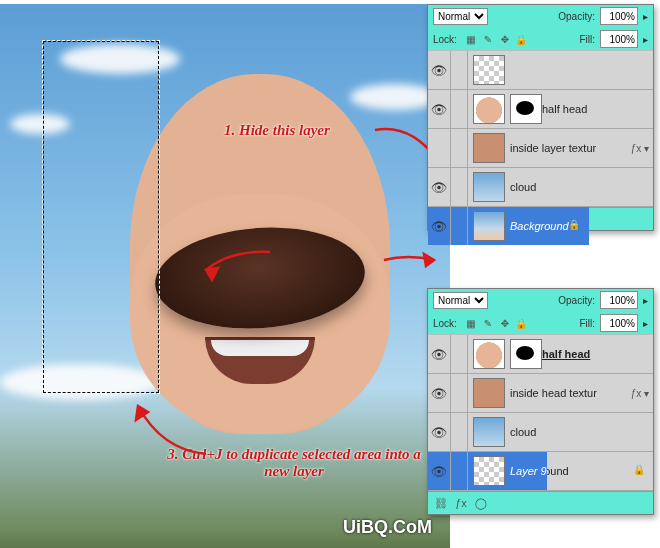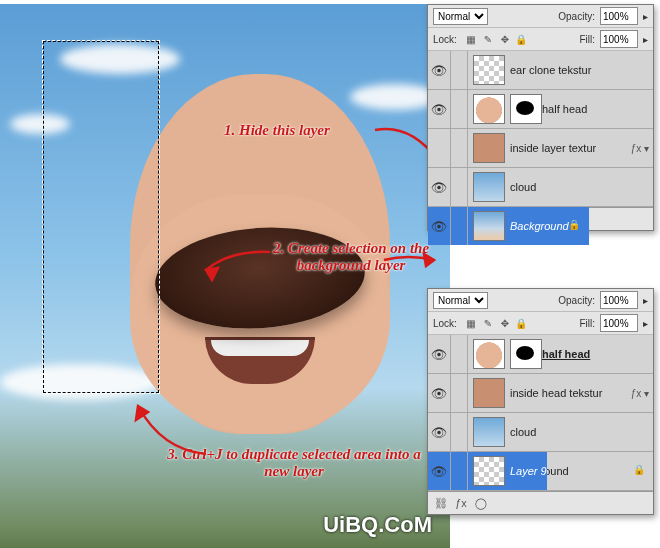--- a/index.html
+++ b/index.html
@@ -8,26 +8,26 @@
   .head{position:absolute;left:130px;top:70px;width:260px;height:360px;background:#e3b193;border-radius:48% 48% 42% 42%}
   .face{position:absolute;left:0;right:0;top:120px;bottom:0;background:#e6b597;border-radius:45% 45% 48% 48%}
   .mouth{position:absolute;left:50%;bottom:50px;width:110px;height:44px;margin-left:-55px;background:#7a3d30;border-radius:0 0 55px 55px;border-top:3px solid #633026}
   .teeth{position:absolute;top:0;left:6px;right:6px;height:16px;background:#eee;border-radius:0 0 30px 30px}
   .nose{position:absolute;left:50%;bottom:108px;width:34px;height:50px;margin-left:-17px;background:#d89e7e;border-radius:20px 20px 50% 50%}
   .brow{position:absolute;left:155px;top:224px;width:210px;height:100px;background:radial-gradient(ellipse at 50% 40%,#5a3325,#2d160e 80%);border-radius:50%;transform:rotate(-4deg);box-shadow:0 8px 14px rgba(0,0,0,.35)}
   .sel{position:absolute;border:1px dashed #000;outline:1px dashed #fff}
   .ann{position:absolute;color:#c91818;font-family:"Comic Sans MS",cursive;font-style:italic;font-weight:bold;font-size:15px;text-shadow:0 0 2px #fff,0 0 3px #fff;line-height:1.1}
   .arrow{position:absolute;stroke:#d81a1a;fill:none;stroke-width:2.5}
   .arrowhead{fill:#d81a1a}
-  .wm{position:absolute;right:18px;bottom:14px;color:#fff;font-weight:bold;font-size:22px;text-shadow:0 0 3px #000}
-
-  .panel{position:absolute;width:225px;background:#e5e5e5;border:1px solid #7a7a7a;box-shadow:2px 3px 6px rgba(0,0,0,.35)}
+  .wm{position:absolute;right:18px;bottom:14px;color:#fff;font-weight:bold;font-size:18px;text-shadow:0 0 3px #000}
+
+  .panel{position:absolute;width:225px;background:#5eead4;border:1px solid #7a7a7a;box-shadow:2px 3px 6px rgba(0,0,0,.35)}
   .prow{display:flex;align-items:center;gap:5px;height:22px;padding:0 5px;border-bottom:1px solid #bdbdbd;font-size:10px;color:#333}
   select{height:17px;font-size:10px;border:1px solid #888;background:#fff}
-  input[type=text]{width:32px;height:14px;font-size:10px;text-align:left;border:1px solid #888}
+  input[type=text]{width:32px;height:14px;font-size:10px;text-align:right;border:1px solid #888}
   .lockicons{display:flex;gap:3px;margin-left:2px}
   .lockicons span{width:14px;height:14px;display:inline-flex;align-items:center;justify-content:center;font-size:10px;color:#555}
   .layers{background:#d4d4d4}
   .layer{display:flex;align-items:center;height:38px;border-bottom:1px solid #a8a8a8;font-size:11px;color:#222}
   .layer.sel{background:#3d7edb;color:#fff;border:none;outline:none}
   .eye{width:22px;height:38px;display:flex;align-items:center;justify-content:center;border-right:1px solid #a8a8a8;font-size:13px;color:#333}
   .link{width:16px;height:38px;border-right:1px solid #a8a8a8}
   .thumb{width:30px;height:28px;border:1px solid #777;margin:0 5px;background:#fff}
   .thumb.checker{background:repeating-conic-gradient(#ccc 0 25%,#fff 0 50%) 0 0/10px 10px}
   .mask{width:30px;height:28px;border:1px solid #777;background:#fff;position:relative}
@@ -58,21 +58,20 @@
       <div class="mouth">
           <div class="teeth"></div>
         </div>
     </div>
   </div>
   <div class="brow"></div>
 
   <div class="sel" style="left:43px;top:37px;width:114px;height:350px"></div>
 
   <div class="ann" style="left:224px;top:118px">1. Hide this layer</div>
-  <div class="ann" style="left:266px;top:236px;width:170px;text-align:center">2. Create selection on the background layer</div>
   <div class="ann" style="left:166px;top:442px;width:256px;text-align:center">3. Ctrl+J to duplicate selected area into a new layer</div>
 
   <svg class="arrow" style="left:370px;top:114px" width="80" height="60">
     <path d="M5 12 Q40 5 68 42"></path>
       <path class="arrowhead" d="M68 42 l-4 -12 l12 6 z"></path>
   </svg>
   <svg class="arrow" style="left:200px;top:238px" width="80" height="40">
     <path d="M70 10 Q30 8 6 28"></path>
       <path class="arrowhead" d="M6 28 l12 -2 l-6 12 z"></path>
   </svg>
@@ -107,21 +106,20 @@
     </div>
     <span style="margin-left:auto">Fill:</span>
     <input type="text" value="100%" style="">
     <span>▸</span>
   </div>
   <div class="layers" id="layers1">
       <div class="layer">
         <div class="eye">👁</div>
         <div class="link"></div>
         <div class="thumb checker"></div>
-        <div class="lname">ear clone tekstur</div>
       </div>
       <div class="layer">
         <div class="eye">👁</div>
         <div class="link"></div>
         <div class="thumb mthumb"></div>
         <div class="mask">
           <div class="blob"></div>
         </div>
         <div class="lname">half head</div>
       </div>
@@ -183,21 +181,21 @@
         <div class="thumb mthumb"></div>
         <div class="mask">
           <div class="blob"></div>
         </div>
         <div class="lname" style="text-decoration: underline; font-weight: bold;">half head</div>
       </div>
       <div class="layer">
         <div class="eye">👁</div>
         <div class="link"></div>
         <div class="thumb tthumb"></div>
-        <div class="lname">inside head tekstur</div>
+        <div class="lname">inside head textur</div>
         <span class="fx">ƒx ▾</span>
       </div>
       <div class="layer">
         <div class="eye">👁</div>
         <div class="link"></div>
         <div class="thumb cthumb"></div>
         <div class="lname">cloud</div>
       </div>
       <div class="layer sel">
         <div class="eye">👁</div>

